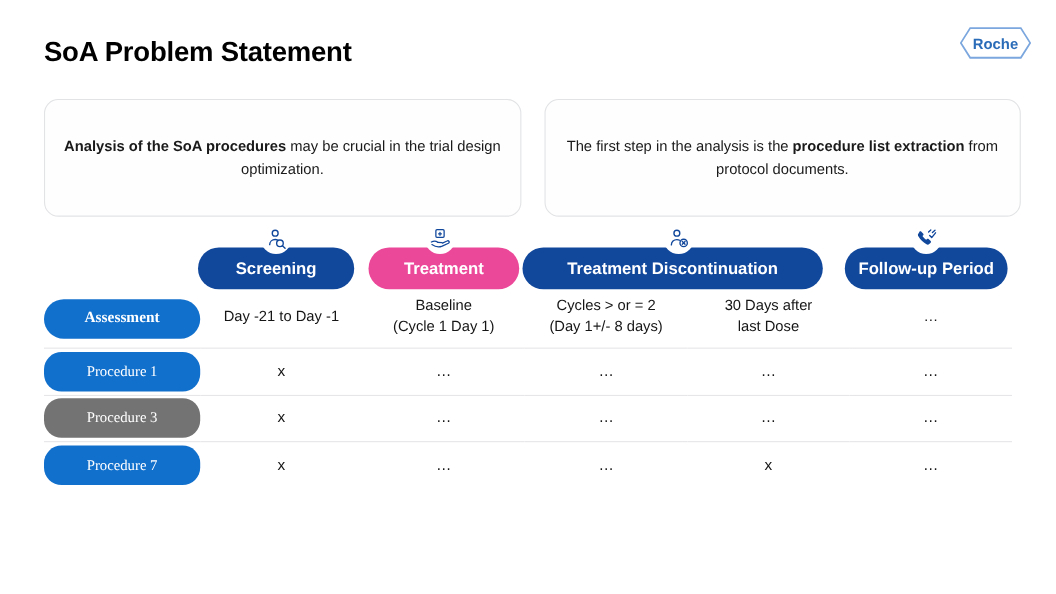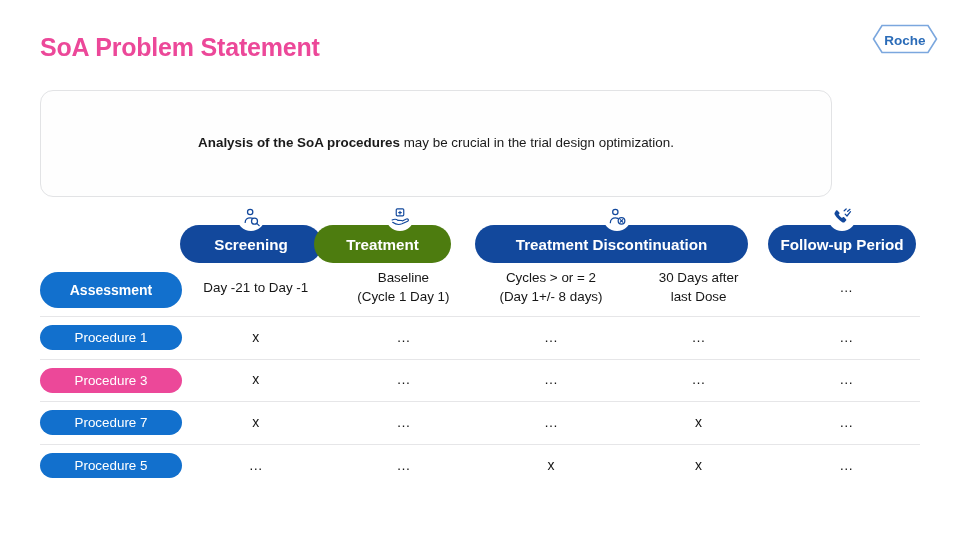--- a/index.html
+++ b/index.html
@@ -18,38 +18,38 @@
   }
 
   
   .slide-title {
     position: absolute;
     left: 40px;
     top: 33px;
     font-size: 25px;
     font-weight: bold;
     letter-spacing: -0.2px;
-    color: #ec4899;
+    color: #000000;
   }
 
   .roche-logo {
     position: absolute;
     right: 22px;
     top: 24px;
     width: 66px;
     height: 44px;
   }
   .roche-logo svg { display: block; }
 
   
   .cards {
     position: absolute;
     left: 40px;
     top: 90px;
-    width: 792px;
+    width: 888px;
     display: flex;
     gap: 21px;
     border-radius: 28px;
   }
   .info-card {
     flex: 1 1 0;
     height: 107px;
     border: 1px solid #e2e3e5;
     border-radius: 13px;
     background: #fefefe;
@@ -111,24 +111,24 @@
   }
   .matrix table {
     width: 100%;
     border-collapse: collapse;
     table-layout: fixed;
   }
   .matrix td { vertical-align: middle; }
 
   .col-label { width: 142px; padding-right: 0; }
 
-  .row-head-cell { padding: 0; }
+  .row-head-cell { padding: 0; font-family: Liberation Serif, serif; }
 
   .row-pill {
-    height: 25px;
+    height: 36px;
     border-radius: 16px;
     background: #1270cd;
     color: #ffffff;
     font-size: 13.4px;
     display: flex;
     align-items: center;
     justify-content: center;
     white-space: nowrap;
   }
   .row-pill.assessment {
@@ -159,20 +159,23 @@
 <div class="roche-logo">
   <svg width="66" height="30" viewBox="0 0 66 30">
     <polygon points="10,1.5 56,1.5 64.5,15 56,28.5 10,28.5 1.5,15" fill="none" stroke="#7BA7DE" stroke-width="1.6"></polygon>
     <text x="33" y="20.5" text-anchor="middle" font-family="Liberation Sans, sans-serif" font-size="13.5" font-weight="bold" fill="#2B6CB8">Roche</text>
   </svg>
 </div>
 
 <div class="cards">
   <div class="info-card">
     <p><b>Analysis of the SoA procedures</b><span> may be crucial in the trial design optimization.</span></p>
+  </div>
+  <div class="info-card">
+    <p><span>The first step in the analysis is the </span><b>procedure list extraction</b><span> from protocol documents.</span></p>
   </div>
 </div>
 
 <div class="phase-row">
 
   <div class="phase-icon" style="left: 237px;">
     <svg width="20" height="20" viewBox="0 0 24 24" fill="none" stroke="#12489c" stroke-width="1.5" stroke-linecap="round" stroke-linejoin="round">
       <circle cx="11" cy="6" r="3.2"></circle>
       <path d="M5 18.5c0-3.4 2.7-5.6 6-5.6 1.2 0 2.3.3 3.2.8"></path>
       <circle cx="16.2" cy="17" r="3.6"></circle>
@@ -203,21 +206,21 @@
     <svg width="20" height="20" viewBox="0 0 24 24" fill="none" stroke="#12489c" stroke-width="1.5" stroke-linecap="round" stroke-linejoin="round">
       <path d="M3.6 6.2c-.8.8-.9 2 0 3.4 1.9 3.2 5.1 6.4 8.3 8.3 1.4.9 2.6.8 3.4 0l1.6-1.6c.5-.5.5-1.2 0-1.7l-2.3-2.3c-.5-.5-1.2-.5-1.7 0l-.9.9c-1.6-1-3.1-2.5-4.1-4.1l.9-.9c.5-.5.5-1.2 0-1.7L6.5 4.2c-.5-.5-1.2-.5-1.7 0z" fill="#12489c" stroke="none"></path>
       <path d="M15.8 8.6 L18 10.8 L22.2 5.6"></path>
       <path d="M14.6 4.6 L17 2.4 M18.8 5.2 L21.6 2.8"></path>
     </svg>
   </div>
 
   <div class="phase-pill" style="left: 180px; width: 142px; background: rgb(18, 72, 156);">
     <span>Screening</span>
   </div>
-  <div class="phase-pill" style="left: 314px; width: 137px; background: #4d7c0f;">
+  <div class="phase-pill" style="left: 335px; width: 137px; background: #ec4899;">
     <span>Treatment</span>
   </div>
   <div class="phase-pill" style="left: 768px; width: 148px; background: rgb(18, 72, 156);">
     <span>Follow-up Period</span>
   </div>
   <div class="phase-pill" style="left: 475px; width: 273px; background: rgb(18, 72, 156);">
     <span>Treatment Discontinuation</span>
   </div>
 </div>
 
@@ -247,21 +250,21 @@
           </div>
         </td>
         <td class="cell mark">x</td>
         <td class="cell mark">…</td>
         <td class="cell mark">…</td>
         <td class="cell mark">…</td>
         <td class="cell mark">…</td>
       </tr>
       <tr class="data-row">
         <td class="row-head-cell">
-          <div class="row-pill" style="background: #ec4899;">
+          <div class="row-pill" style="background: #737373;">
             <span>Procedure 3</span>
           </div>
         </td>
         <td class="cell mark">x</td>
         <td class="cell mark">…</td>
         <td class="cell mark">…</td>
         <td class="cell mark">…</td>
         <td class="cell mark">…</td>
       </tr>
       <tr class="data-row">
@@ -269,27 +272,15 @@
           <div class="row-pill" style="background: rgb(18, 112, 205);">
             <span>Procedure 7</span>
           </div>
         </td>
         <td class="cell mark">x</td>
         <td class="cell mark">…</td>
         <td class="cell mark">…</td>
         <td class="cell mark">x</td>
         <td class="cell mark">…</td>
       </tr>
-      <tr class="data-row">
-        <td class="row-head-cell">
-          <div class="row-pill" style="background: rgb(18, 112, 205);">
-            <span>Procedure 5</span>
-          </div>
-        </td>
-        <td class="cell mark">…</td>
-        <td class="cell mark">…</td>
-        <td class="cell mark">x</td>
-        <td class="cell mark">x</td>
-        <td class="cell mark">…</td>
-      </tr>
     </tbody>
   </table>
 </div>
 
 </body></html>

